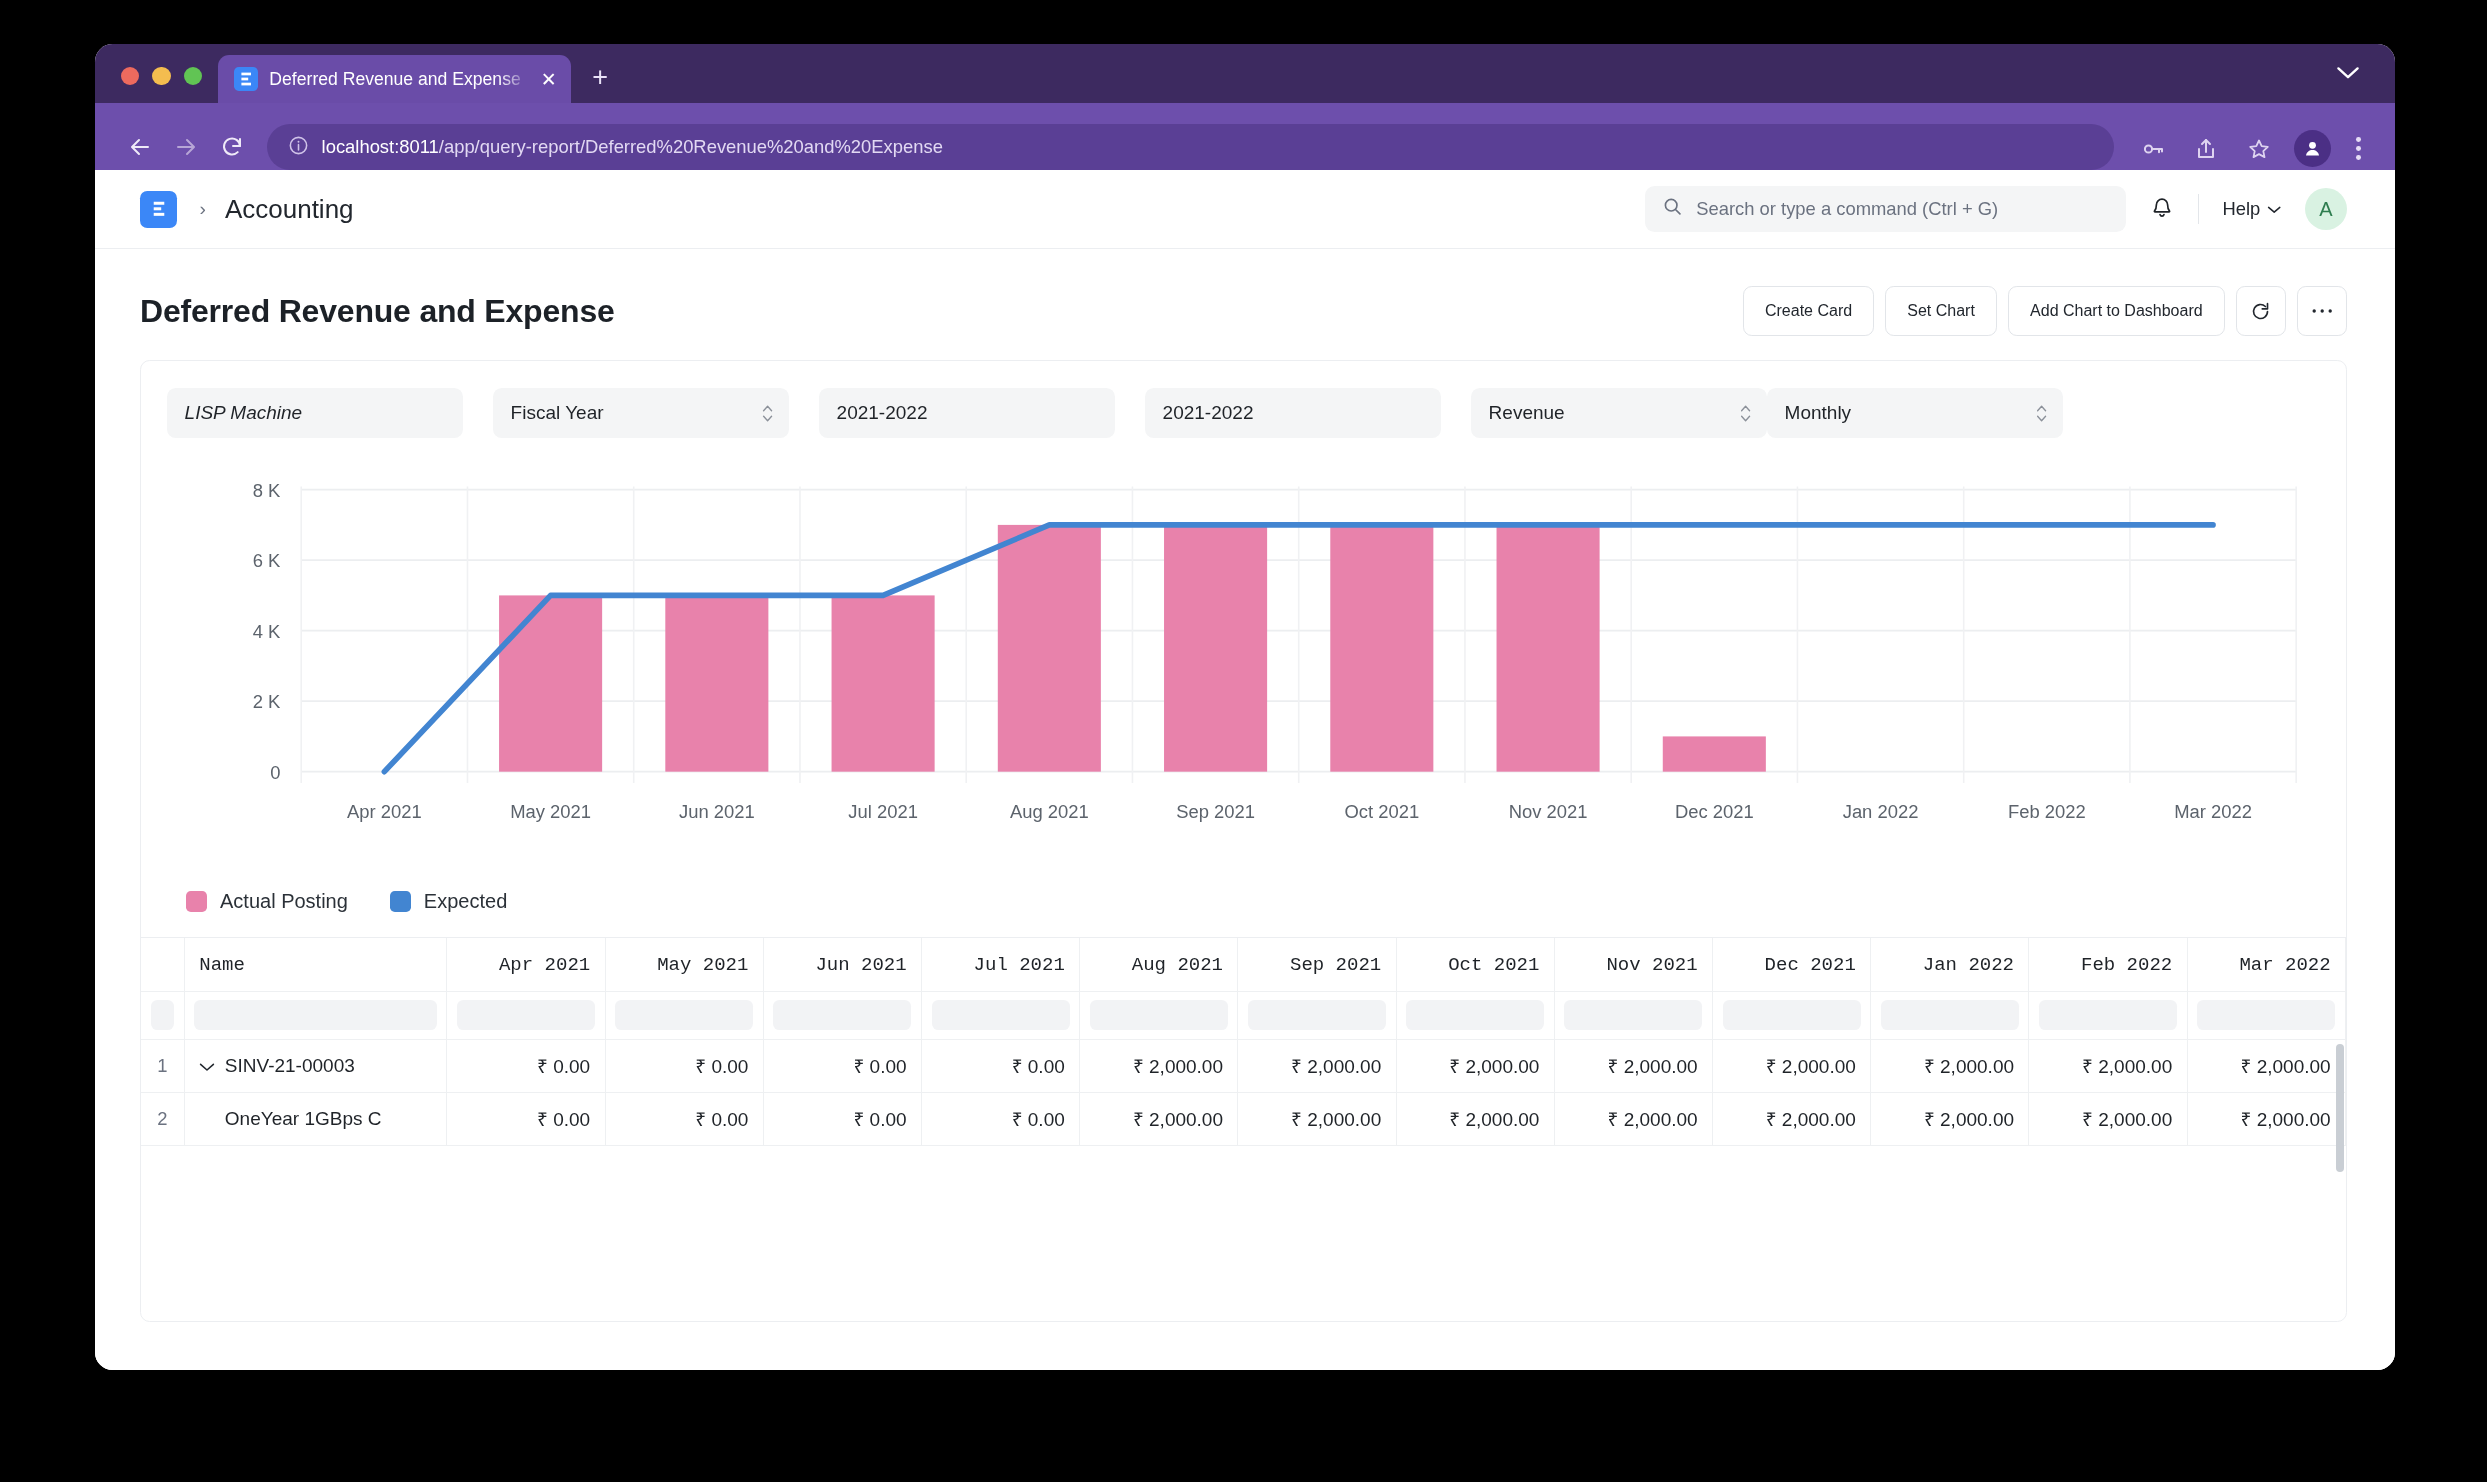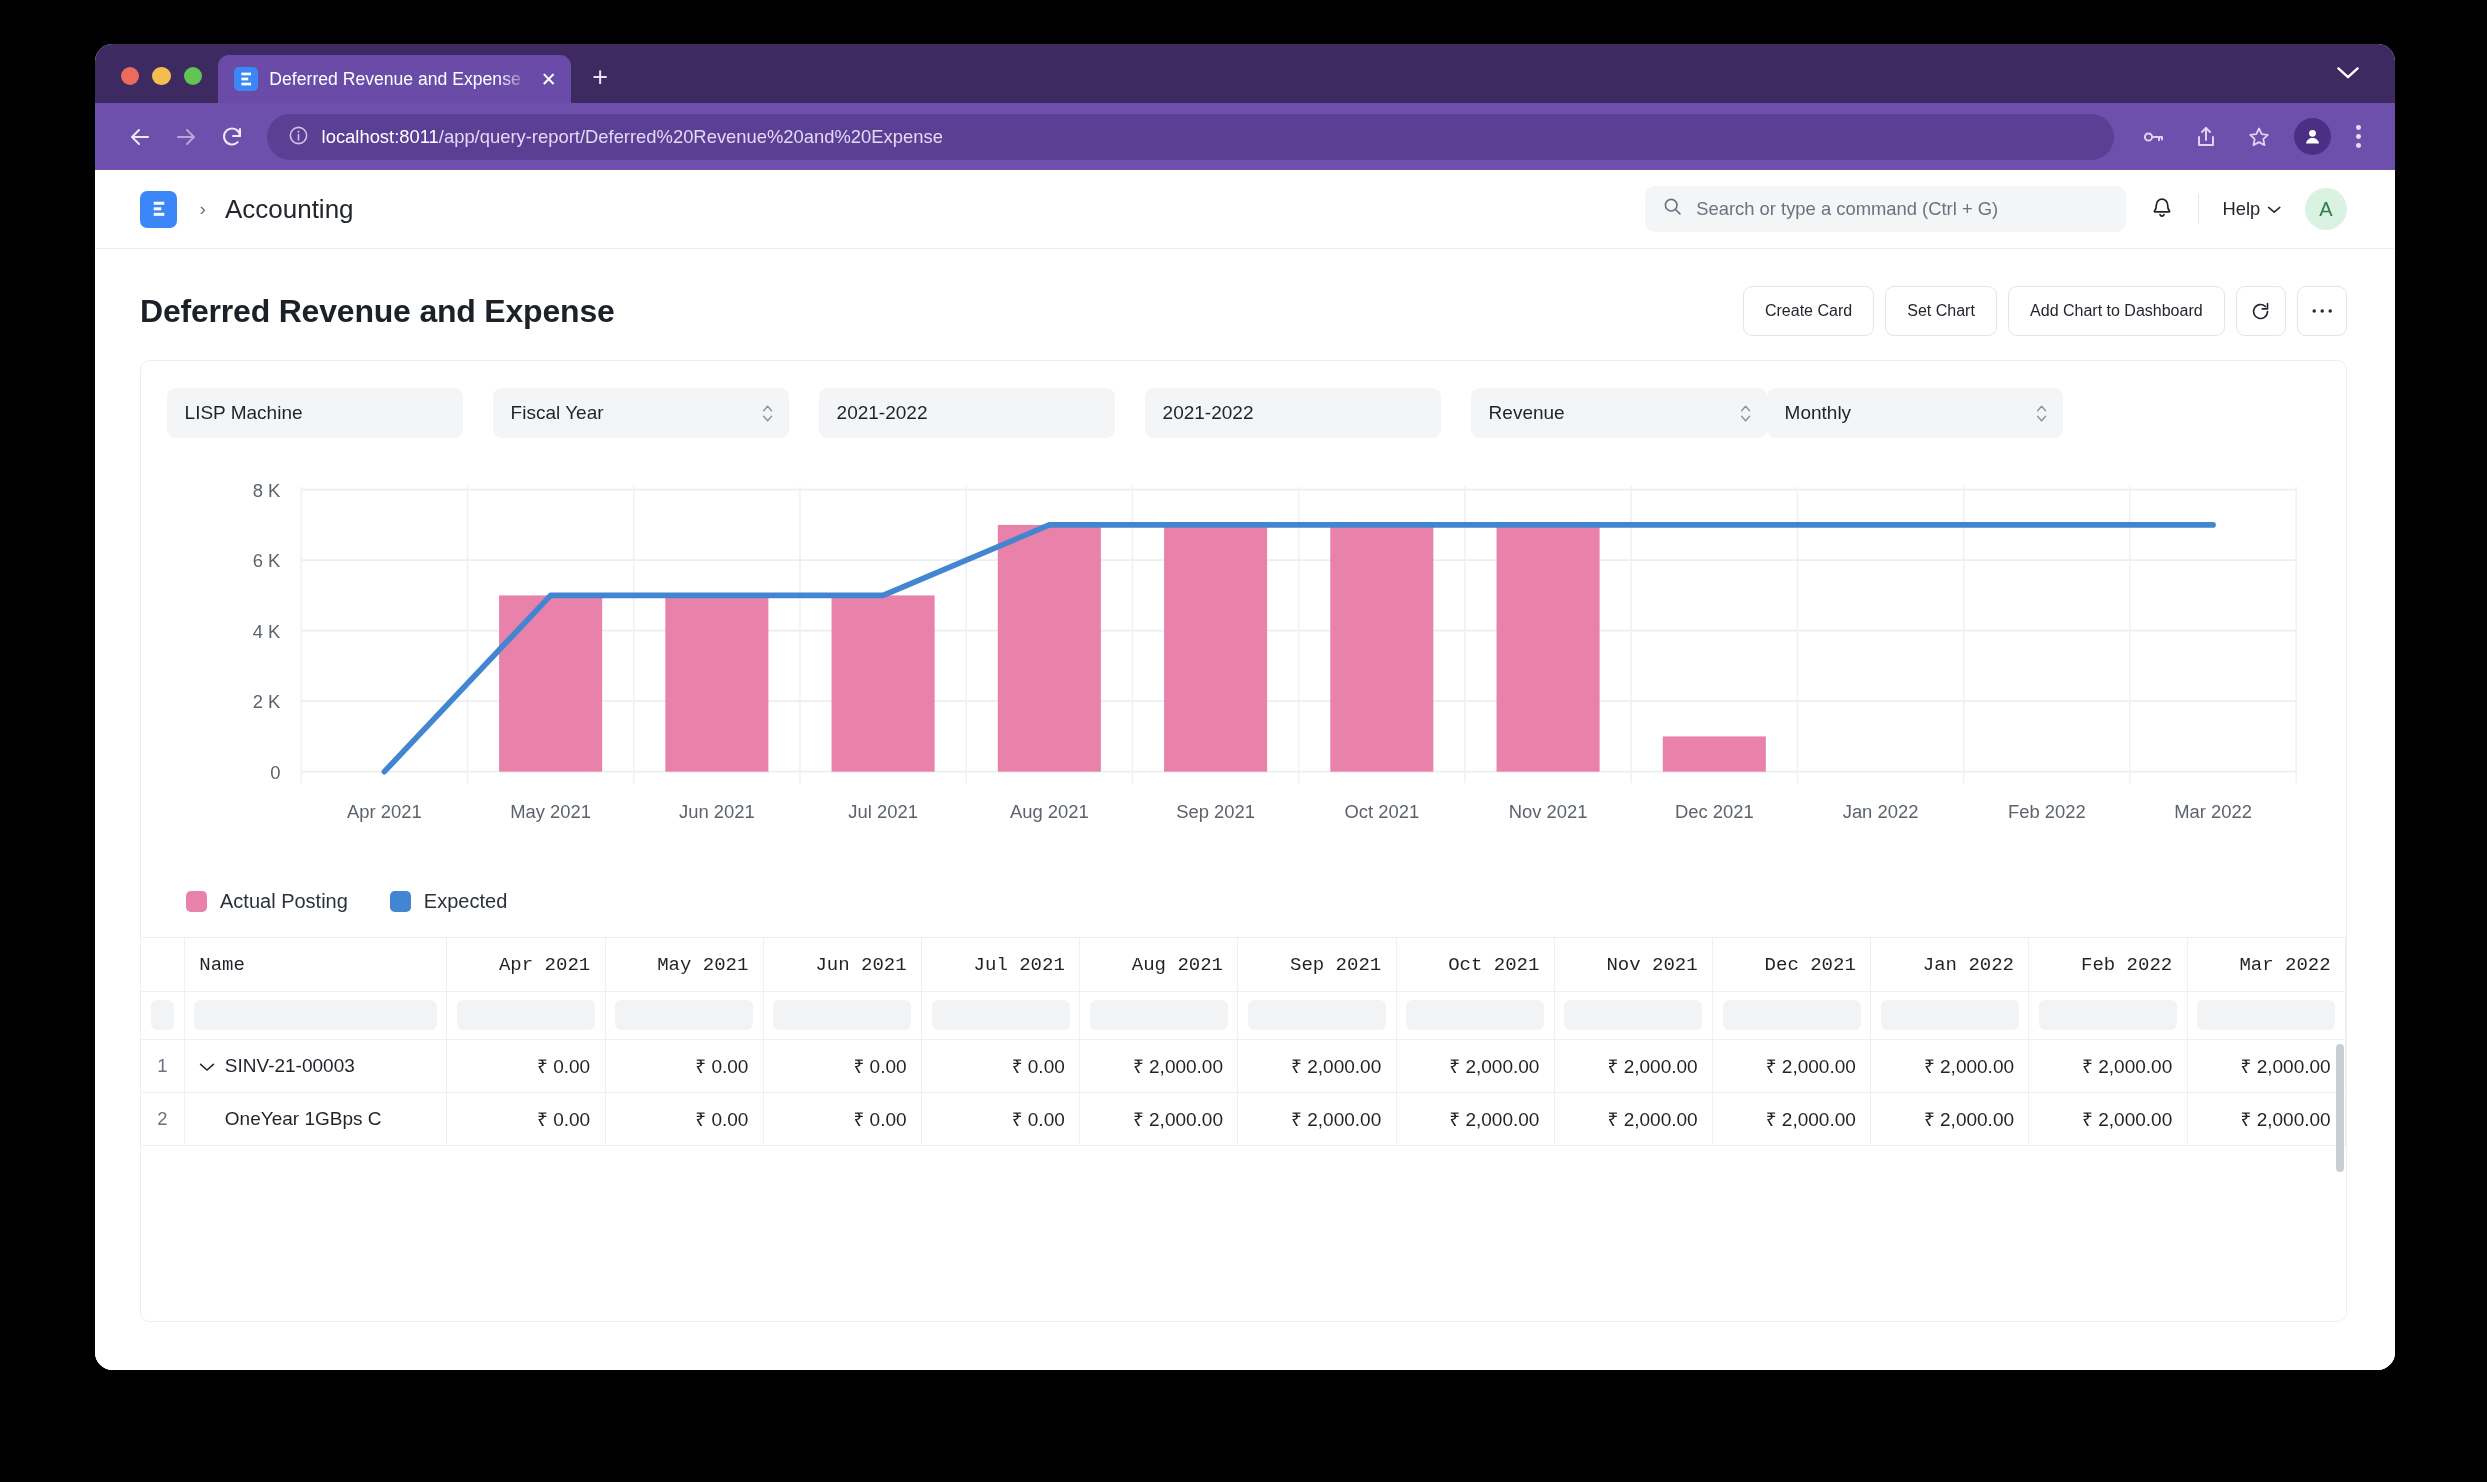--- a/index.html
+++ b/index.html
@@ -53,21 +53,21 @@
   }
   .tab-close { color:#fff; font-size: 19px; line-height: 1; flex: 0 0 auto; }
   .newtab { color:#e9e2f7; font-size: 27px; margin-left: 21px; margin-bottom: 9.6px; font-weight: 300; }
   .winchev {
     position:absolute; right: 35px; top: 17.6px; color: #fff; font-size: 21px;
   }
 
   .urlbar {
     height: 67px;
     background: #6d4fac;
-    display:flex; align-items:center; gap: 0;
+    display:flex; align-items:flex-end; gap: 0;
     padding: 0 19px 0 22.4px;
   }
   .navbtn { width: 46px; height: 46px; display:flex; align-items:center; justify-content:center; color:#efeaf8; }
   .navbtn.dim { color:#b7a6d6; }
   .omnibox {
     flex: 1 1 auto;
     height: 46px;
     margin: 0 17.6px 0 11.2px;
     background: #5a3f95;
     border-radius: 24px;
@@ -136,21 +136,21 @@
 
   .filters {
     display:flex; gap: 0; padding: 27px 26px 0 26px; align-items:center;
   }
   .field {
     height: 50px; background:#f4f5f6; border-radius: 8.8px;
     display:flex; align-items:center; padding: 0 17.6px;
     color:#1f2328; font-size: 19px; position: relative;
     margin-right: 30px;
   }
-  .field.w1 { width: 296px; } .field.w2 { width: 296px; }
+  .field.w1 { width: 296px; font-style: italic; } .field.w2 { width: 296px; }
   .field.w3 { width: 296px; } .field.w4 { width: 296px; }
   .field.w5 { width: 296px; } .field.w6 { width: 296px; margin-right:0; }
   .spin { position:absolute; right: 16px; display:flex; flex-direction:column; gap:4px; color:#8b9099; }
 
   .checkrow { display:flex; align-items:flex-start; gap: 14.4px; padding: 24px 26px 0 27px; }
   .cbox {
     width: 26px; height: 26px; border-radius: 5.6px; background:#3b87f7;
     display:flex; align-items:center; justify-content:center; flex:0 0 auto; margin-top: 3.2px;
   }
   .clabel { font-size: 18.4px; color:#2b3138; line-height: 1.45; max-width: 264px; }

